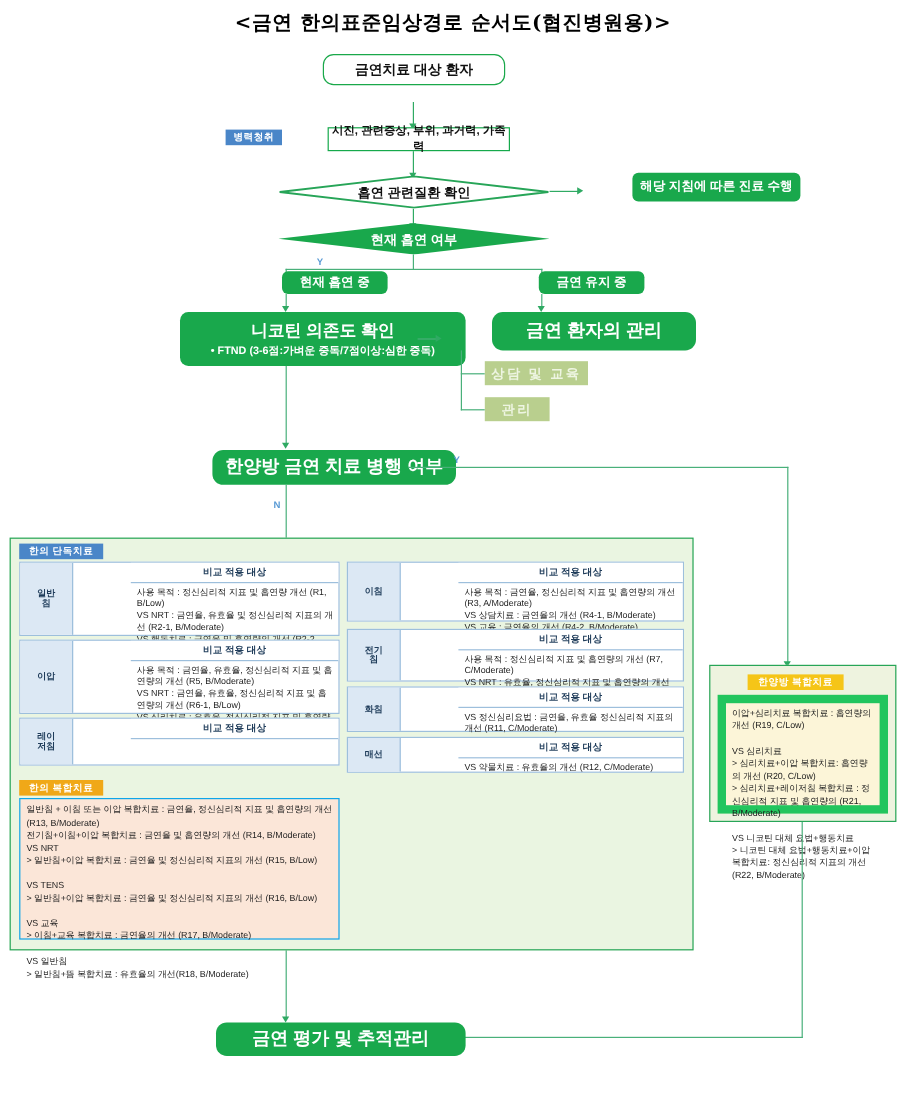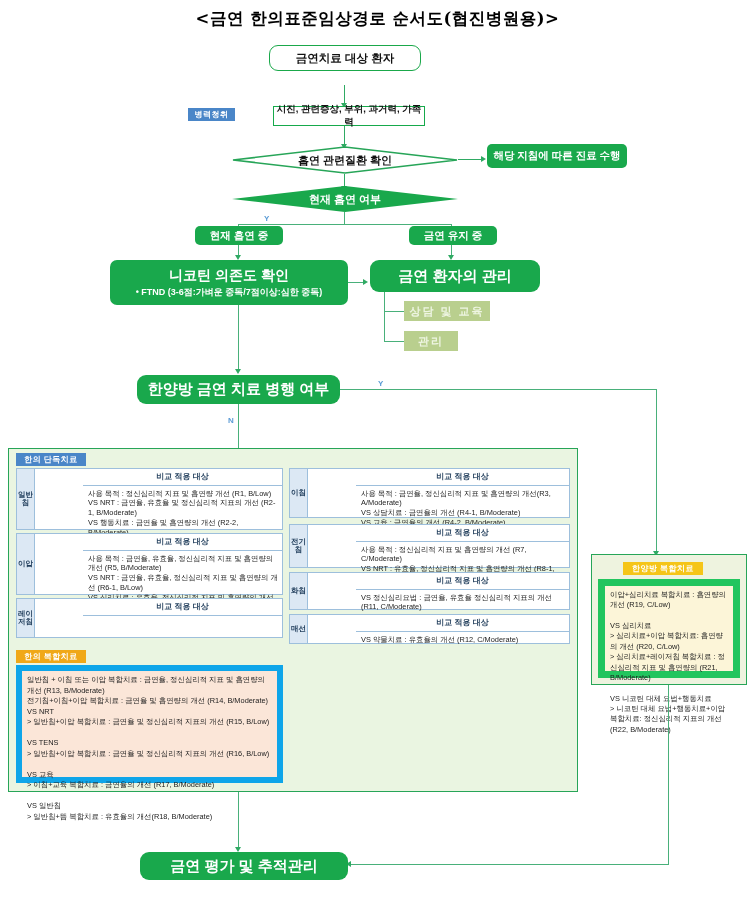--- a/index.html
+++ b/index.html
@@ -24,21 +24,21 @@
     font-size:11.5px;font-weight:700;color:#111;text-align:center;
   }
   .node-rect{
     border:1.4px solid #16a94b;background:#fff;
     display:flex;align-items:center;justify-content:center;
     font-size:9.5px;font-weight:700;color:#111;text-align:center;
   }
   .node-green{
     background:#19a84c;border-radius:7px;color:#fff;
     display:flex;align-items:center;justify-content:center;
-    font-size:11px;font-weight:700;text-align:center;line-height:1.25;
+    font-size:11px;font-weight:700;text-align:center;line-height:1.25;margin-left:40px;
   }
   .node-green.big{font-size:15px;border-radius:9px;}
   .node-green.small{font-size:10.5px;border-radius:5px;}
   .node-olive{
     background:#b9cf8e;color:#eef5e2;
     display:flex;align-items:center;justify-content:center;
     font-size:11px;font-weight:700;letter-spacing:2px;
   }
   .badge-blue{
     background:#4a86c8;color:#fff;font-size:8px;font-weight:700;
@@ -86,35 +86,35 @@
   .panel-yellowbg{
     background:#eef3df;border:1.6px solid #27a558;
   }
 
   
   .tbl{border:1px solid #9dbfdc;background:#fff;display:flex;}
   .tbl .sidecell{
     width:15px;flex:0 0 15px;background:#dce8f4;border-right:1px solid #9dbfdc;
     display:flex;align-items:center;justify-content:center;
     font-size:7.5px;font-weight:700;color:#1f3c5a;line-height:1.05;text-align:center;
-    writing-mode:horizontal-tb;word-break:break-all;padding:0 1px;
+    writing-mode:horizontal-tb;word-break:break-all;padding:0 14px;
   }
   .tbl .body{flex:1;display:flex;flex-direction:column;min-width:0;padding-left:48px;}
   .tbl .hdr{
     border-bottom:1px solid #9dbfdc;text-align:center;
     font-size:8px;font-weight:700;color:#1f3c5a;padding:2px 0 2.5px;
     background:#fff;
   }
   .tbl .content{
     padding:3px 4px 3px 5px;font-size:7.4px;line-height:1.34;color:#1c1c1c;
     white-space:pre-line;
   }
 
   .orangebox{
-    background:#fbe6d8;border:6px solid #0ea5e9;
+    background:#fbe6d8;border:1px solid #0ea5e9;
     font-size:7.4px;line-height:1.42;color:#1c1c1c;
     padding:4px 5px;white-space:pre-line;
   }
   .yellowbox{
     background:#fcf5d8;border:7px solid #22c55e;
     font-size:7.4px;line-height:1.4;color:#1c1c1c;
     padding:4px 5px;white-space:pre-line;
   }
 </style>
 </head>

